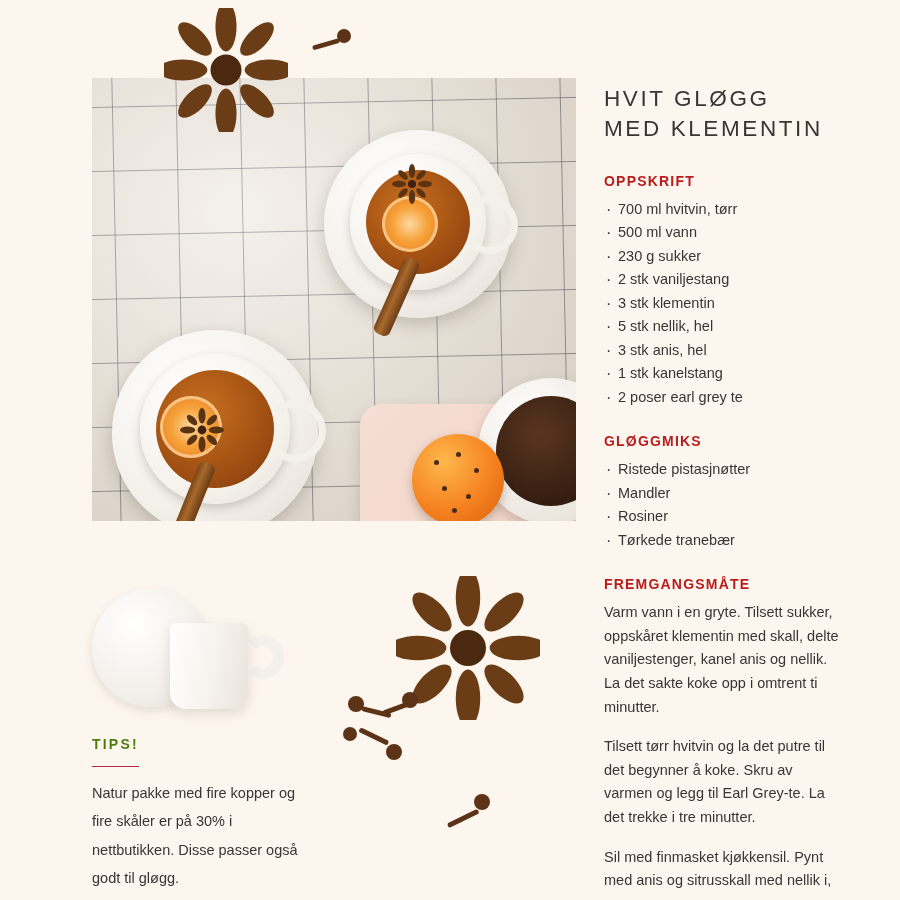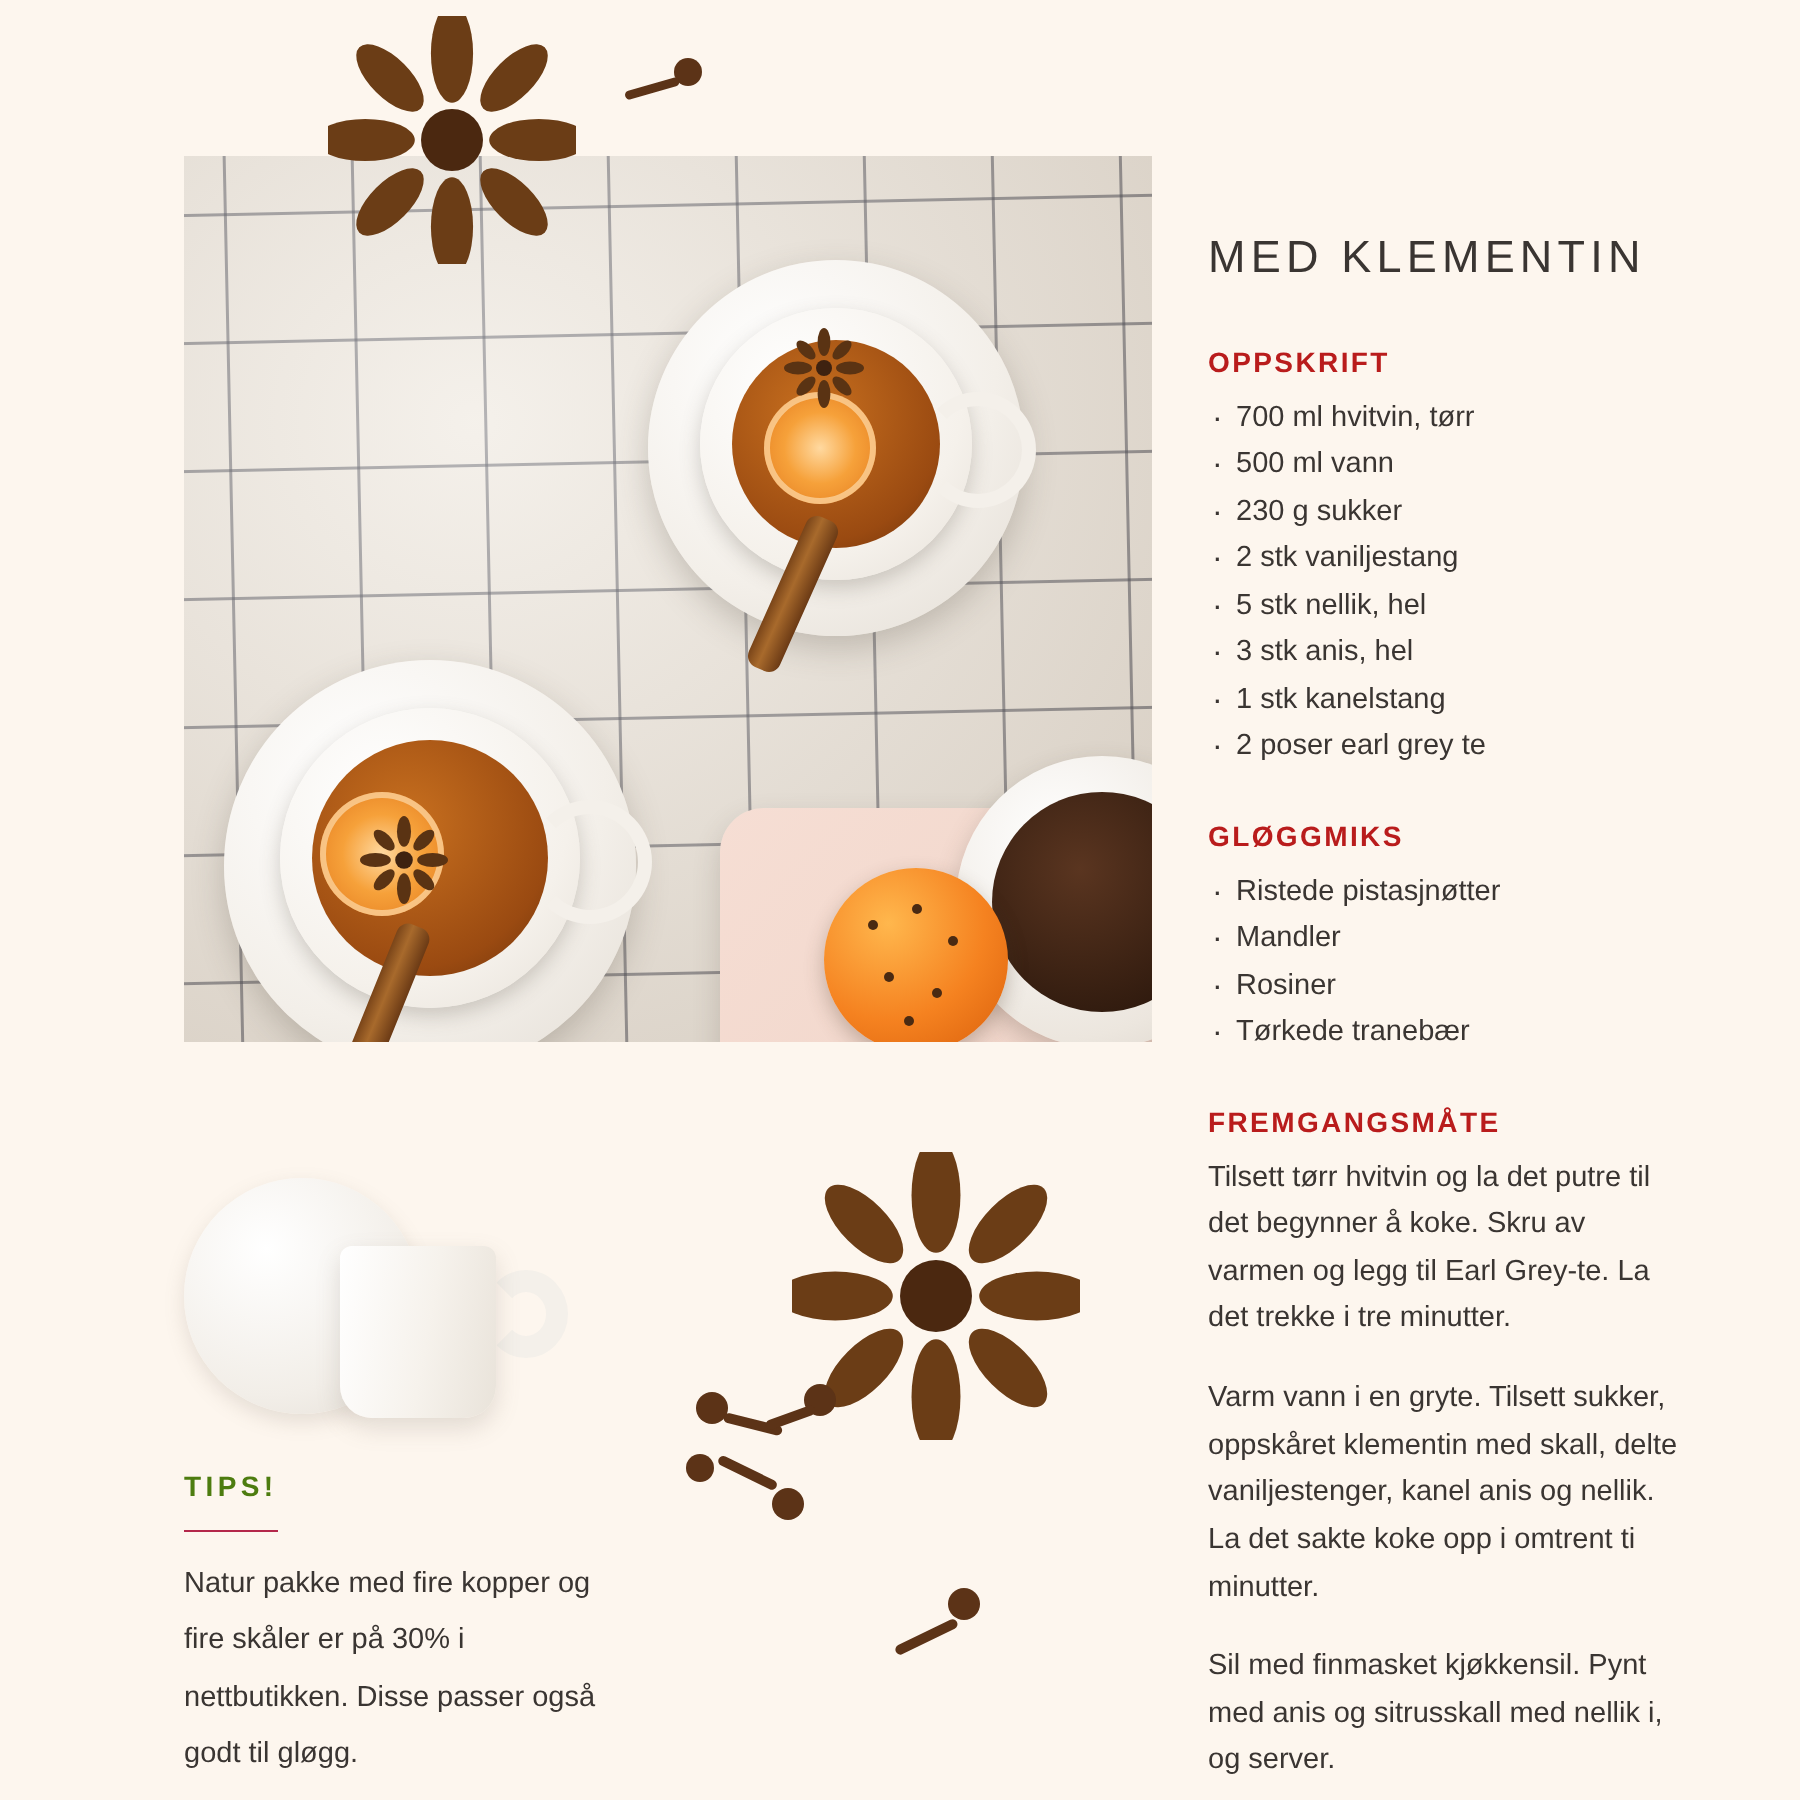--- a/index.html
+++ b/index.html
@@ -332,45 +332,46 @@
     <div class="mug"></div>
   </div>
 
   <div class="tips">
     <div class="tips-title">TIPS!</div>
     <p class="tips-body">Natur pakke med fire kopper og fire skåler er på 30% i nettbutikken. Disse passer også godt til gløgg.</p>
   </div>
 
   <div class="right">
     <h1 class="recipe-title">
-      <br>
+      <span>HVIT GLØGG</span><br>
       <span>MED KLEMENTIN</span>
     </h1>
 
     <h2 class="sec-head">OPPSKRIFT</h2>
     <ul class="ing">
       <li>700 ml hvitvin, tørr</li>
       <li>500 ml vann</li>
       <li>230 g sukker</li>
       <li>2 stk vaniljestang</li>
+      <li>3 stk klementin</li>
       <li>5 stk nellik, hel</li>
       <li>3 stk anis, hel</li>
       <li>1 stk kanelstang</li>
       <li>2 poser earl grey te</li>
     </ul>
 
     <h2 class="sec-head">GLØGGMIKS</h2>
     <ul class="ing">
       <li>Ristede pistasjnøtter</li>
       <li>Mandler</li>
       <li>Rosiner</li>
       <li>Tørkede tranebær</li>
     </ul>
 
     <h2 class="sec-head">FREMGANGSMÅTE</h2>
     <div class="method">
+      <p>Varm vann i en gryte. Tilsett sukker, oppskåret klementin med skall, delte vaniljestenger, kanel anis og nellik. La det sakte koke opp i omtrent ti minutter.</p>
       <p>Tilsett tørr hvitvin og la det putre til det begynner å koke. Skru av varmen og legg til Earl Grey-te. La det trekke i tre minutter.</p>
-      <p>Varm vann i en gryte. Tilsett sukker, oppskåret klementin med skall, delte vaniljestenger, kanel anis og nellik. La det sakte koke opp i omtrent ti minutter.</p>
       <p>Sil med finmasket kjøkkensil. Pynt med anis og sitrusskall med nellik i, og server.</p>
     </div>
   </div>
 
 </div>
 
 </body></html>

